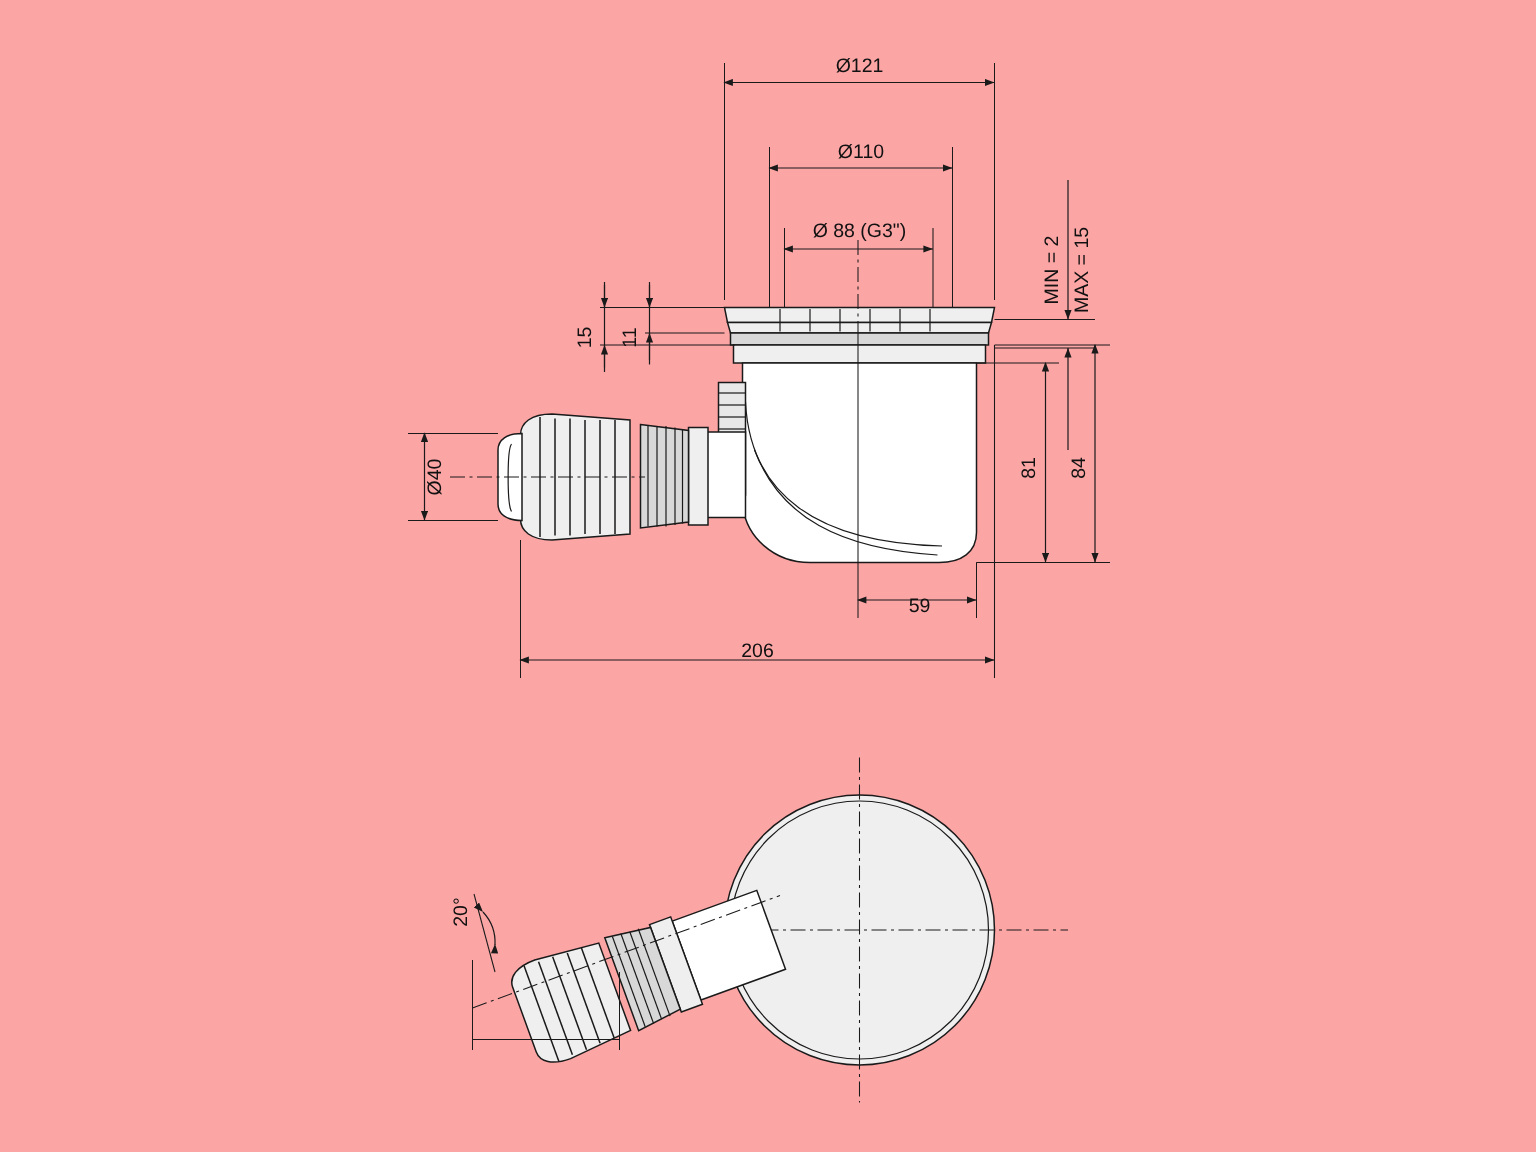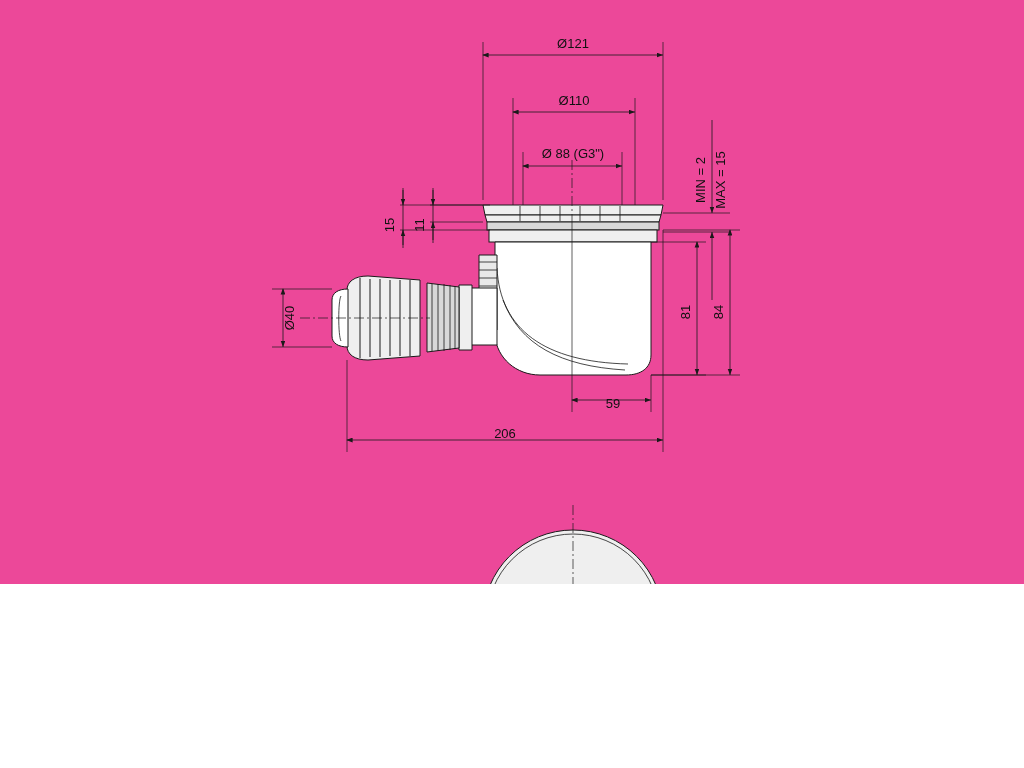--- a/index.html
+++ b/index.html
@@ -3,22 +3,22 @@
 <meta charset="utf-8">
 <style>
   html, body {
     margin: 0;
     padding: 0;
     background: #ffffff;
   }
   #sheet {
     position: relative;
     width: 1024px;
-    height: 584px;
-    background: #ec4899;
+    height: 768px;
+    background: #fca5a5;
     font-family: "Liberation Sans", sans-serif;
     overflow: hidden;
   }
   svg.drawing {
     position: absolute;
     left: 0;
     top: 0;
     width: 1024px;
     height: 768px;
   }

